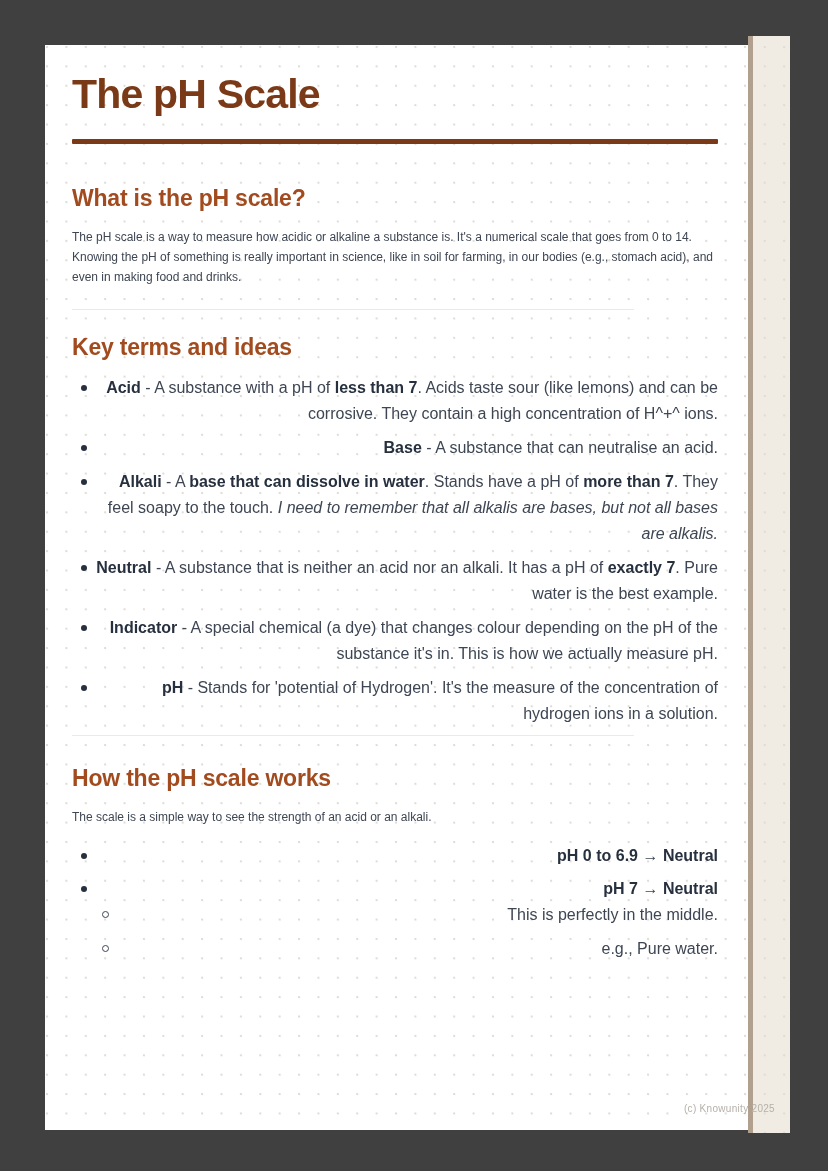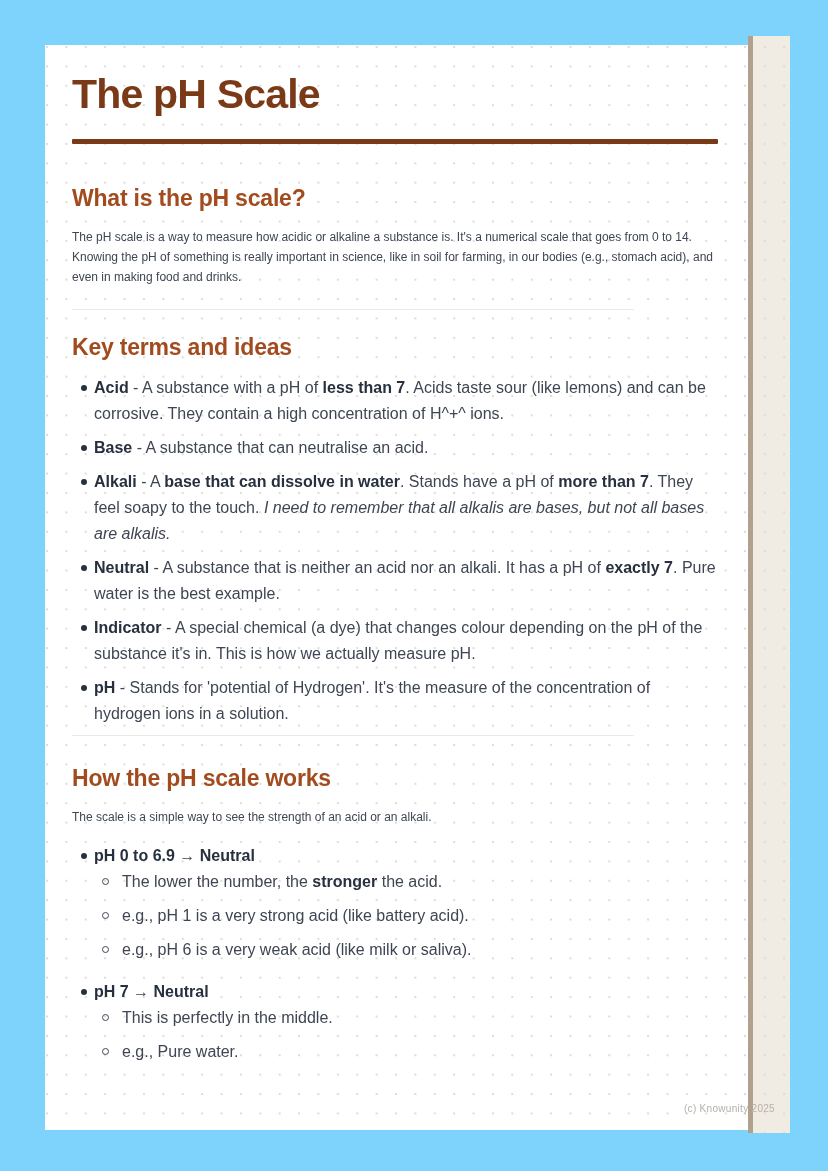--- a/index.html
+++ b/index.html
@@ -1,17 +1,17 @@
 <!DOCTYPE html>
 <html style="--title-brown: #7b3a17; --heading-rust: #a24b1e; --body-text: #3e4653; --bold-text: #27303e; --divider: #eceae6; --dot: #dedcd8; --edge-line: #b2a08f; --edge-fill: #f0ebe3; --watermark: #b5b0a9;"><head>
 <meta charset="utf-8">
 <style>
   html,body{margin:0;padding:0;background:#ffffff;}
   .canvas{
-    position:relative;width:828px;height:1171px;background:#7dd3fc;overflow:hidden;
+    position:relative;width:828px;height:1171px;background:#404040;overflow:hidden;
     font-family:"Liberation Sans",sans-serif;
   }
   .paper{
     position:absolute;left:45px;top:45px;width:745px;height:1085px;
     background-color:#ffffff;
     background-image:radial-gradient(circle at 2px 2px, var(--dot,#dedcd8) 1.2px, transparent 1.5px);
     background-size:19.4px 19.4px;
   }
   .edge-strip{
     position:absolute;left:703px;top:-9px;width:37px;height:calc(100% + 12px);
@@ -29,21 +29,21 @@
   h2{
     margin:0;font-size:23px;line-height:30px;font-weight:700;
     color:var(--heading-rust,#a24b1e);letter-spacing:-0.2px;
   }
   .s1 h2{margin-top:39px;}
   .s2 h2{margin-top:22px;}
   .s3 h2{margin-top:27px;}
   p{margin:14px 0 0;font-size:12px;line-height:20px;color:var(--body-text,#3e4653);}
   .divider{border:0;border-top:1px solid var(--divider,#eceae6);width:562px;margin:22px 0 0 0;}
   .divider.d2{margin-top:6px;}
-  ul{margin:0;padding:0;list-style:none;}
+  ul{margin:0;padding:0;list-style:none;text-align:right;}
   ul.terms{margin-top:13px;}
   ul.scale{margin-top:16px;}
   li{
     position:relative;padding-left:22px;font-size:16px;line-height:26px;
     color:var(--body-text,#3e4653);
   }
   ul.terms > li{margin-bottom:8px;}
   ul.scale > li{margin-bottom:7px;}
   ul.terms > li::before, ul.scale > li::before{
     content:"";position:absolute;left:9px;top:10px;width:6px;height:6px;
@@ -91,25 +91,21 @@
             <li><span class="b">pH</span><span> - Stands for 'potential of Hydrogen'. It's the measure of the concentration of hydrogen ions in a solution.</span></li>
           </ul>
       </section>
 
       <hr class="divider d2">
 
       <section class="s3">
         <h2>How the pH scale works</h2>
         <p>The scale is a simple way to see the strength of an acid or an alkali.</p>
         <ul class="scale">
-            <li><span class="b">pH 0 to 6.9</span><span> → </span><span class="b">Neutral</span><ul class="sub">
-                <li><span>The lower the number, the </span><span class="b">stronger</span><span> the acid.</span></li>
-                <li><span>e.g., pH 1 is a very strong acid (like battery acid).</span></li>
-                <li><span>e.g., pH 6 is a very weak acid (like milk or saliva).</span></li>
-              </ul></li>
+            <li><span class="b">pH 0 to 6.9</span><span> → </span><span class="b">Neutral</span></li>
             <li><span class="b">pH 7</span><span> → </span><span class="b">Neutral</span><ul class="sub">
                 <li><span>This is perfectly in the middle.</span></li>
                 <li><span>e.g., Pure water.</span></li>
               </ul></li>
           </ul>
       </section>
     </div>
 
     <div class="watermark">(c) Knowunity 2025</div>
   </div>

